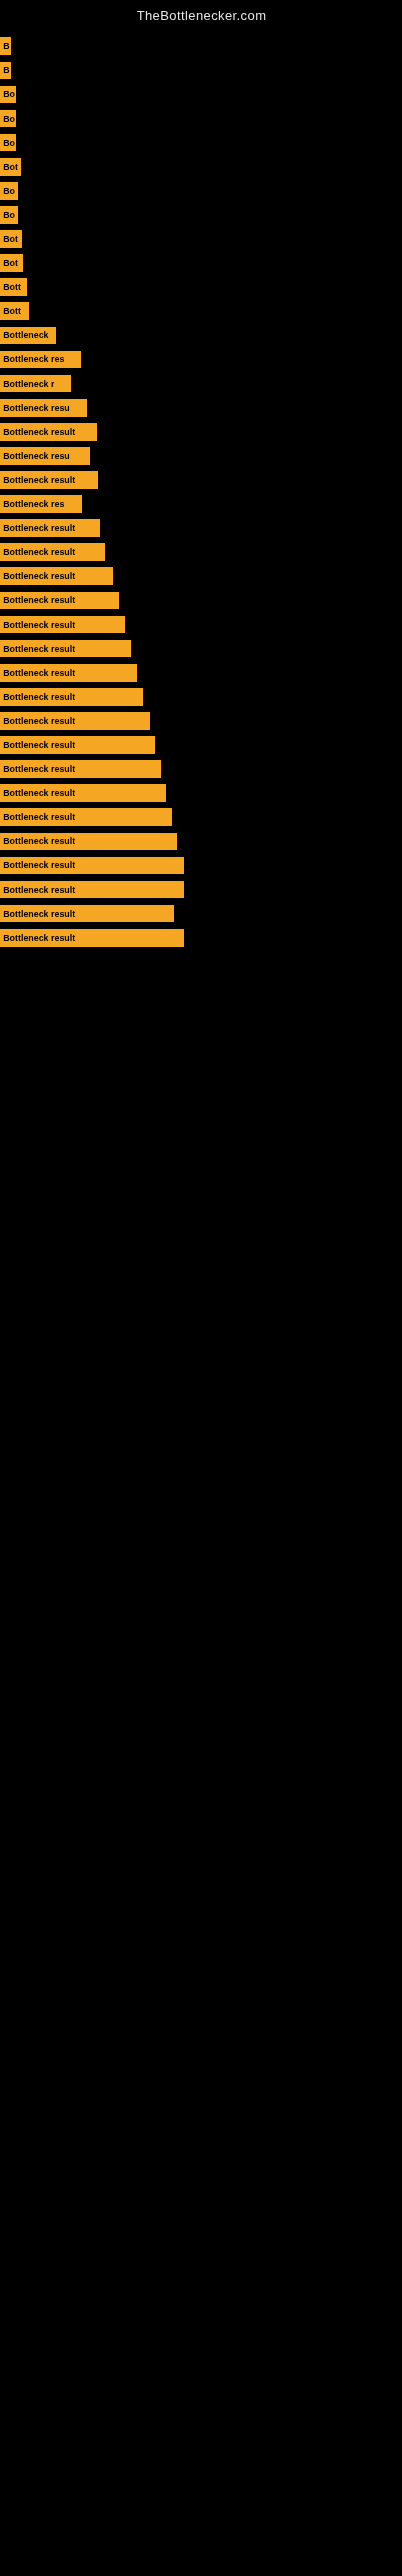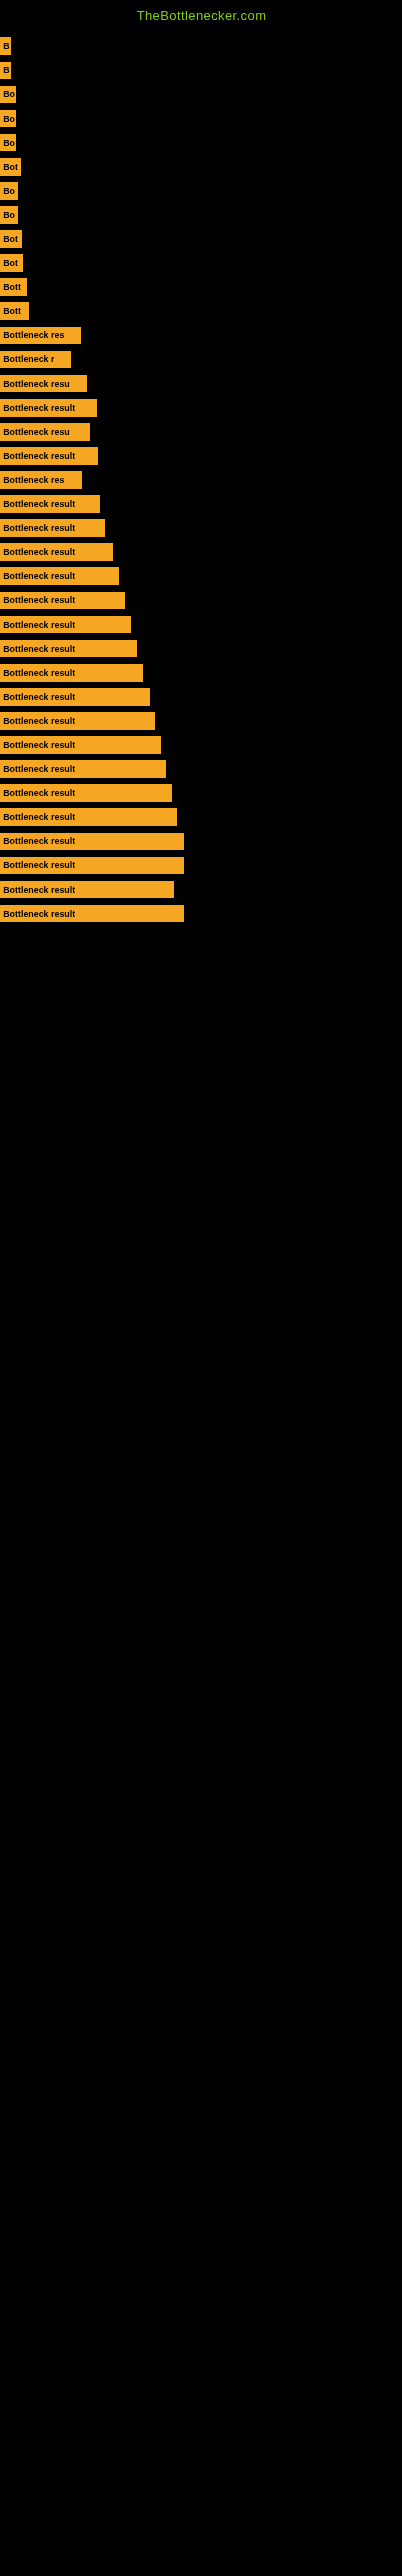--- a/index.html
+++ b/index.html
@@ -8,21 +8,21 @@
       box-sizing: border-box;
     }
     body {
       background-color: #000;
       width: 403px;
       min-height: 2576px;
       font-family: Arial, sans-serif;
       position: relative;
     }
     .site-title {
-      color: #84cc16;
+      color: #e5e5e5;
       font-size: 13px;
       text-align: center;
       padding: 8px 0 4px 0;
       letter-spacing: 0.4px;
     }
     .bars-container {
       display: flex;
       flex-direction: column;
       padding: 8px 0;
       gap: 0;
@@ -110,20 +110,25 @@
       <div class="bar" style="width: 27px;">
         <span class="bar-label">Bott</span>
       </div>
     </div>
     <div class="bar-row">
       <div class="bar" style="width: 29px;">
         <span class="bar-label">Bott</span>
       </div>
     </div>
     <div class="bar-row">
+      <div class="bar" style="width: 56px;">
+        <span class="bar-label">Bottleneck</span>
+      </div>
+    </div>
+    <div class="bar-row">
       <div class="bar" style="width: 81px;">
         <span class="bar-label">Bottleneck res</span>
       </div>
     </div>
     <div class="bar-row">
       <div class="bar" style="width: 71px;">
         <span class="bar-label">Bottleneck r</span>
       </div>
     </div>
     <div class="bar-row">

